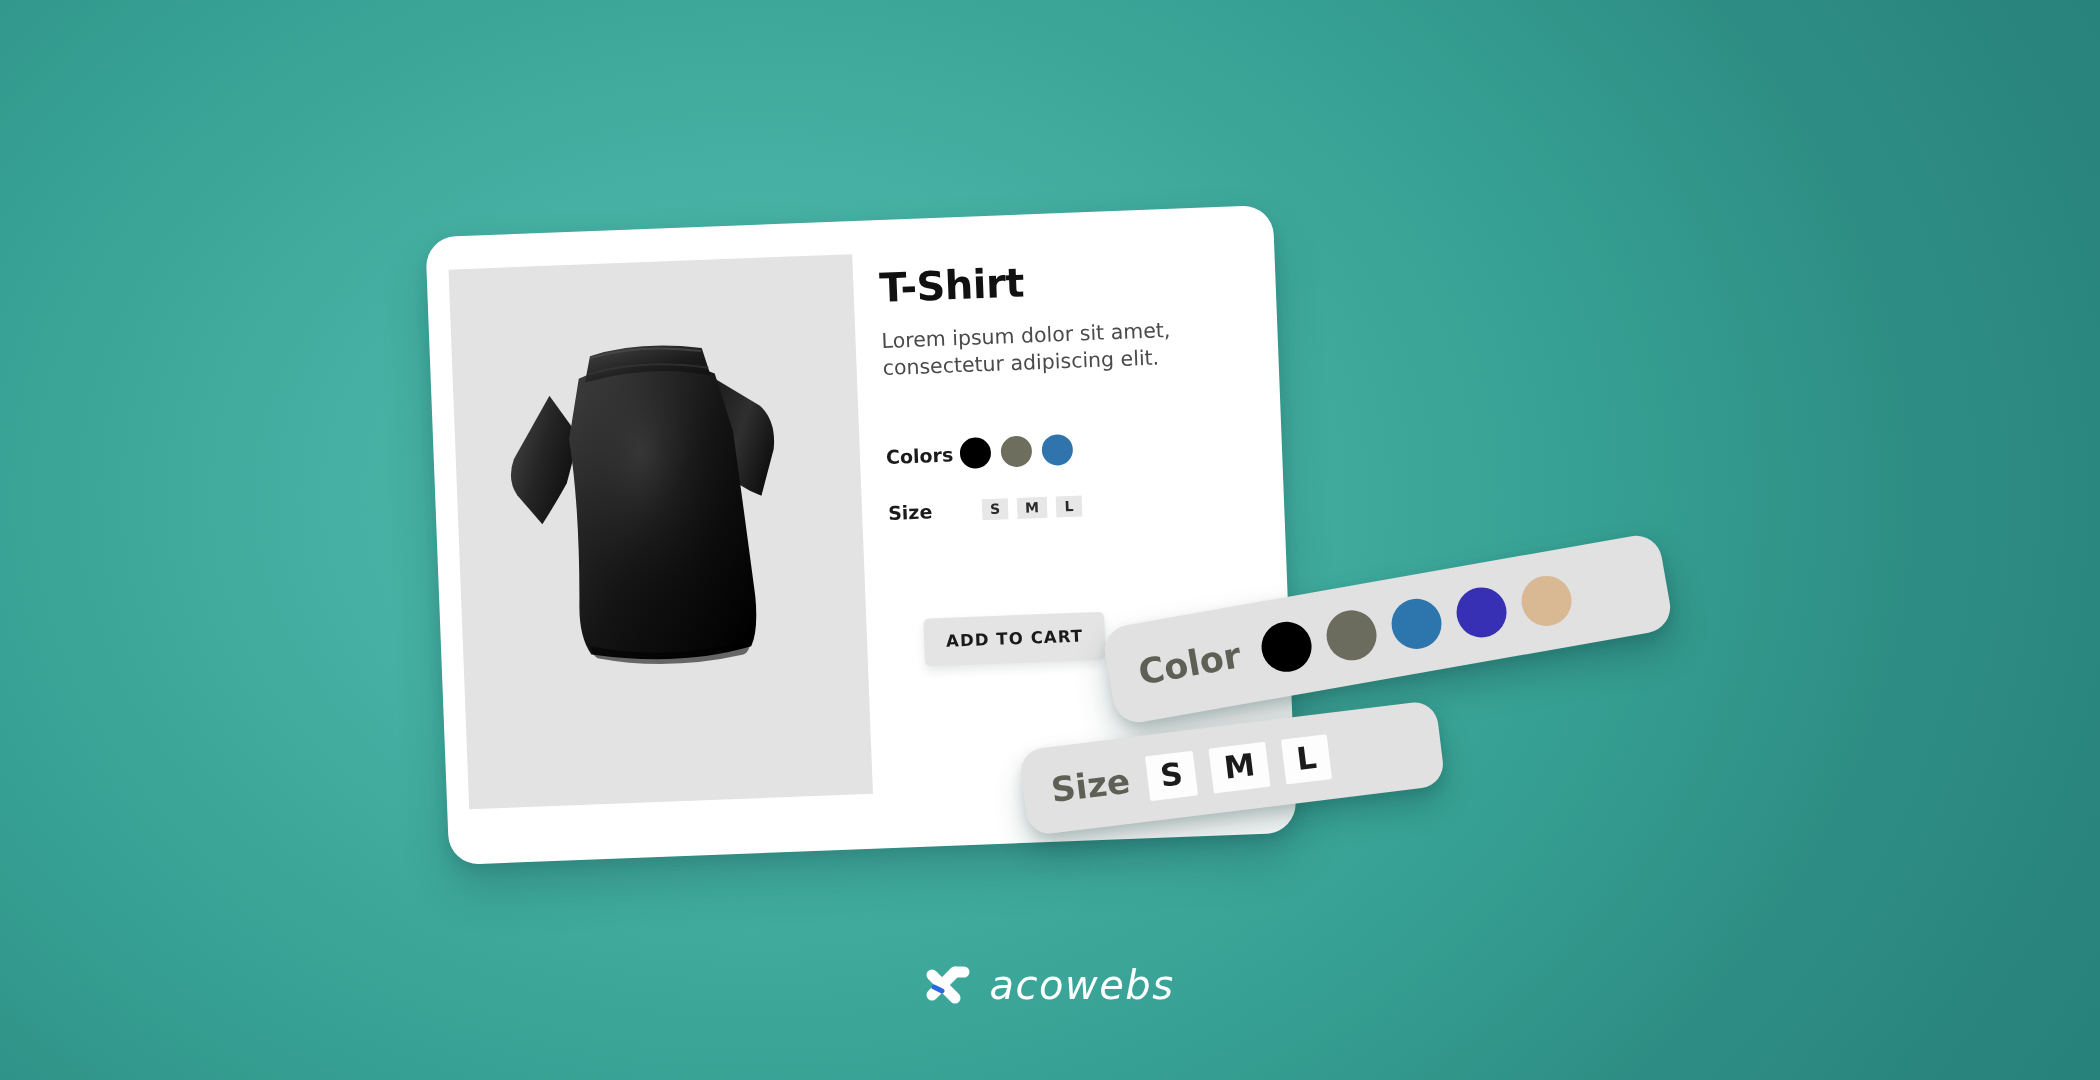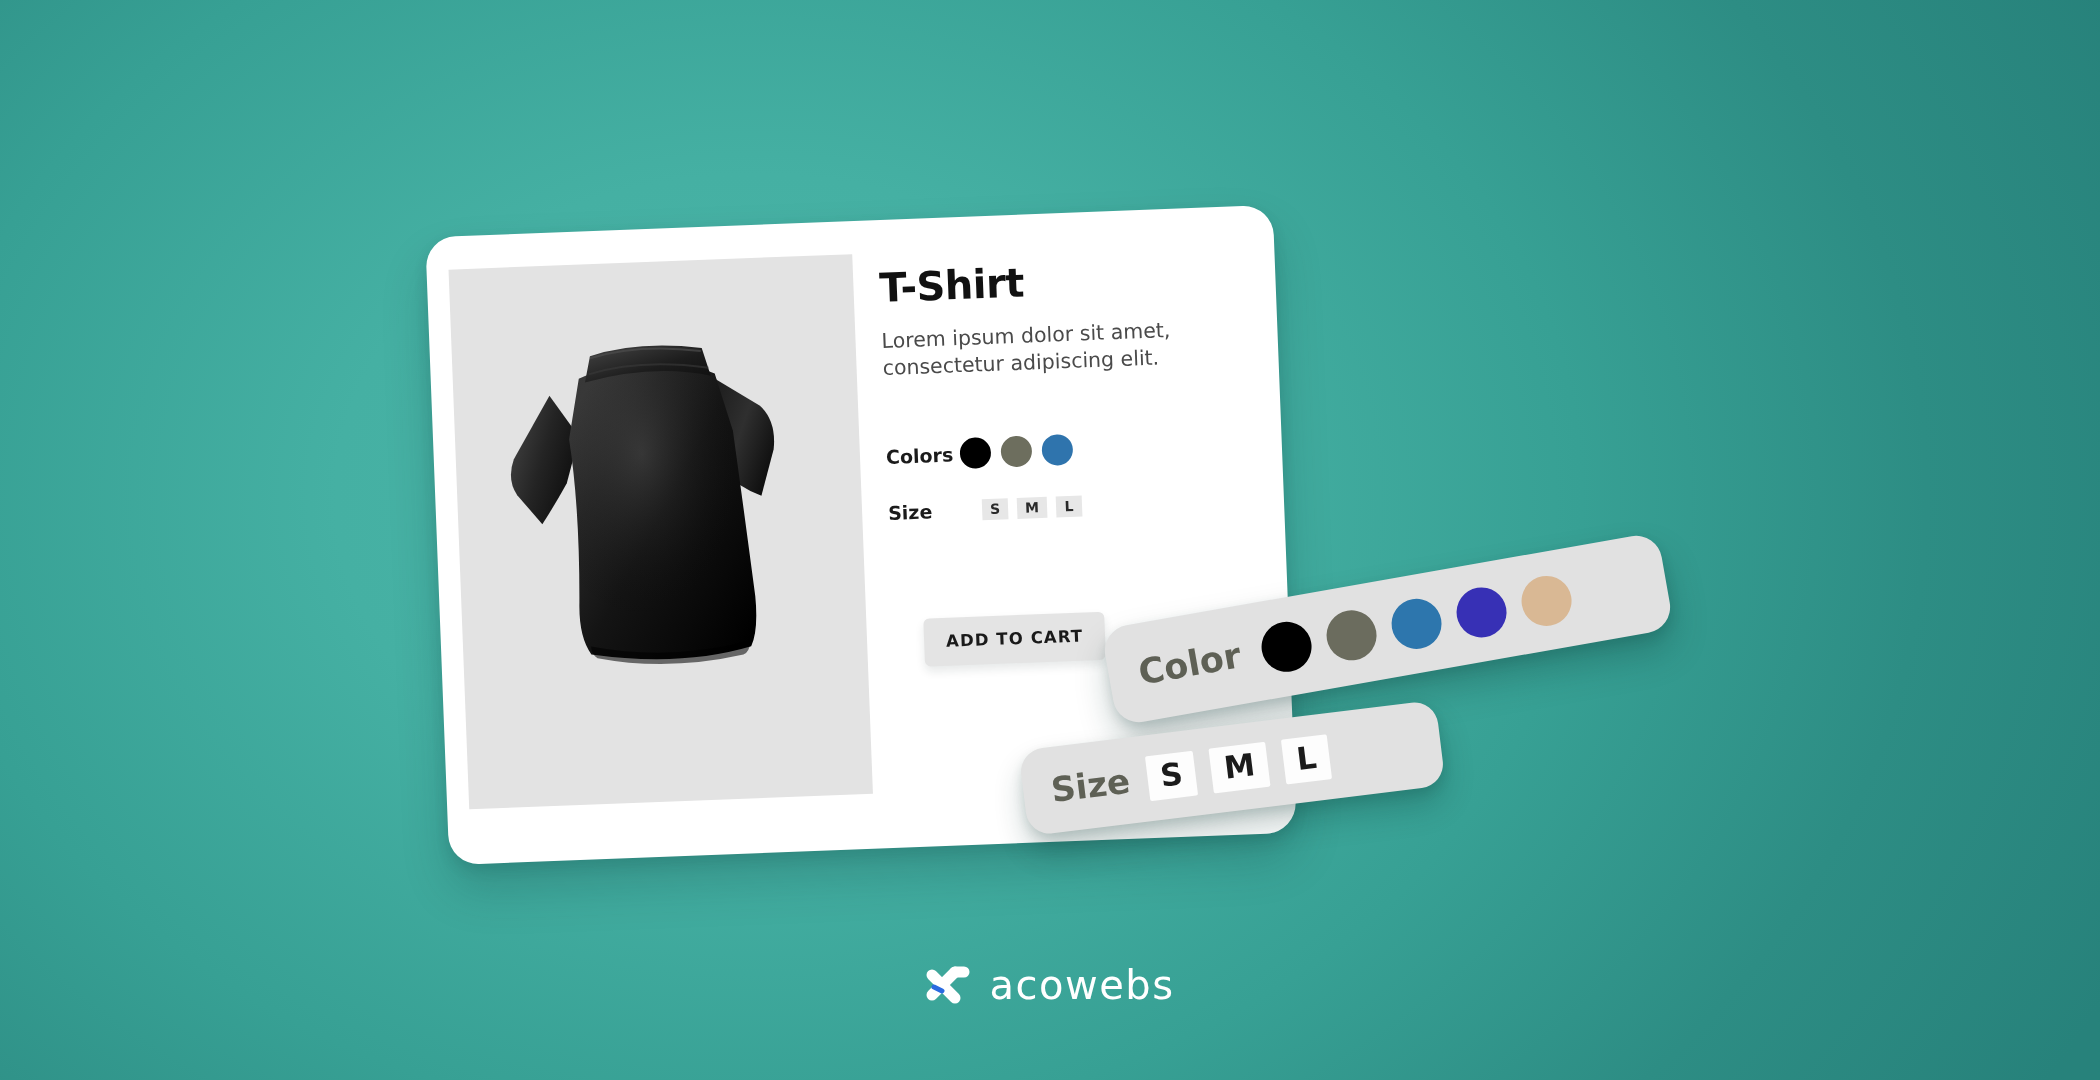--- a/index.html
+++ b/index.html
@@ -135,21 +135,21 @@
     font-size:31px; font-weight:bold;
     padding:6px 13px 8px;
     min-width:44px;
     border-radius:2px;
   }
 
   
   #brand {
     position:absolute;
     left:0; right:0; top:962px;
-    display:flex; align-items:flex-end; justify-content:center; gap:18px;
+    display:flex; align-items:flex-end; justify-content:center; gap:18px;font-style:italic;
   }
   #brand-mark { width:46px; height:46px; display:block; }
   #brand-name {
     color:#ffffff; font-size:40px; letter-spacing:1.5px;
     font-family:"DejaVu Sans", sans-serif; font-weight:400;
   }
 </style>
 </head>
 <body>
 

